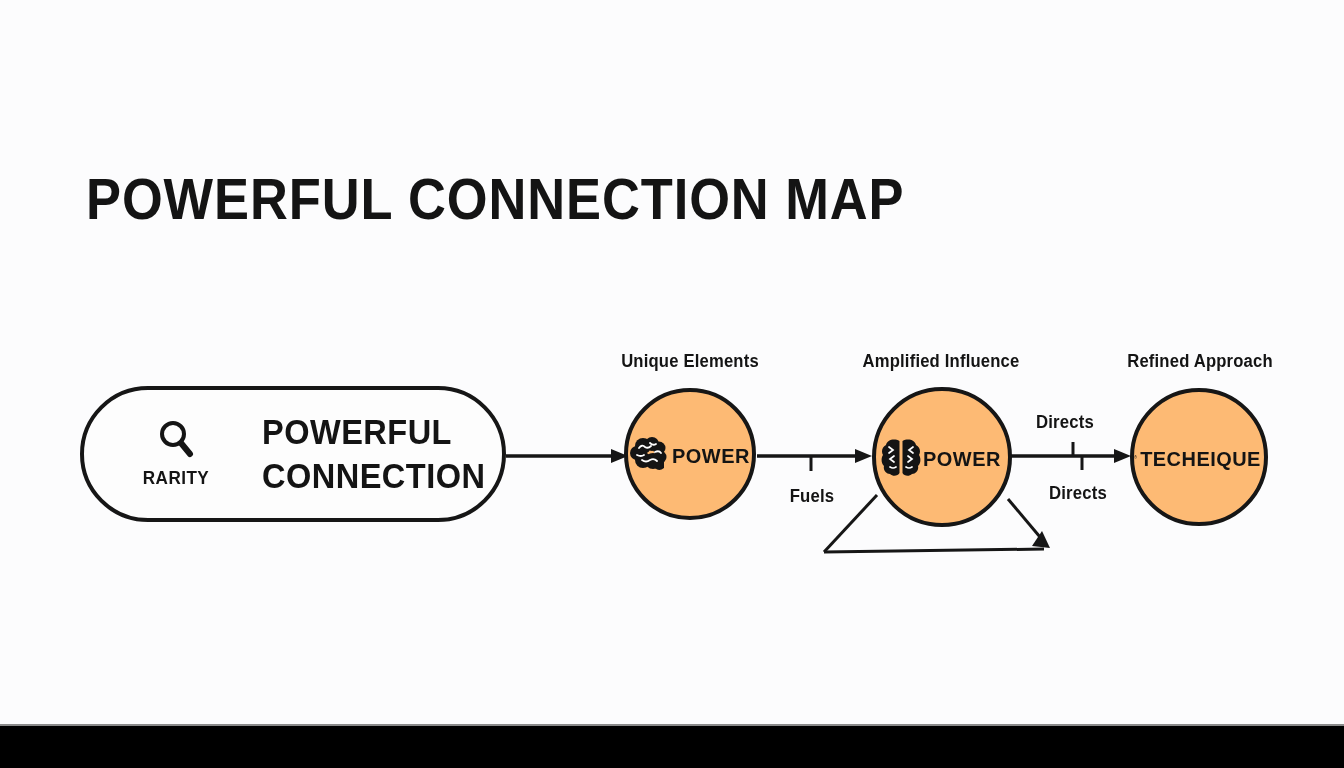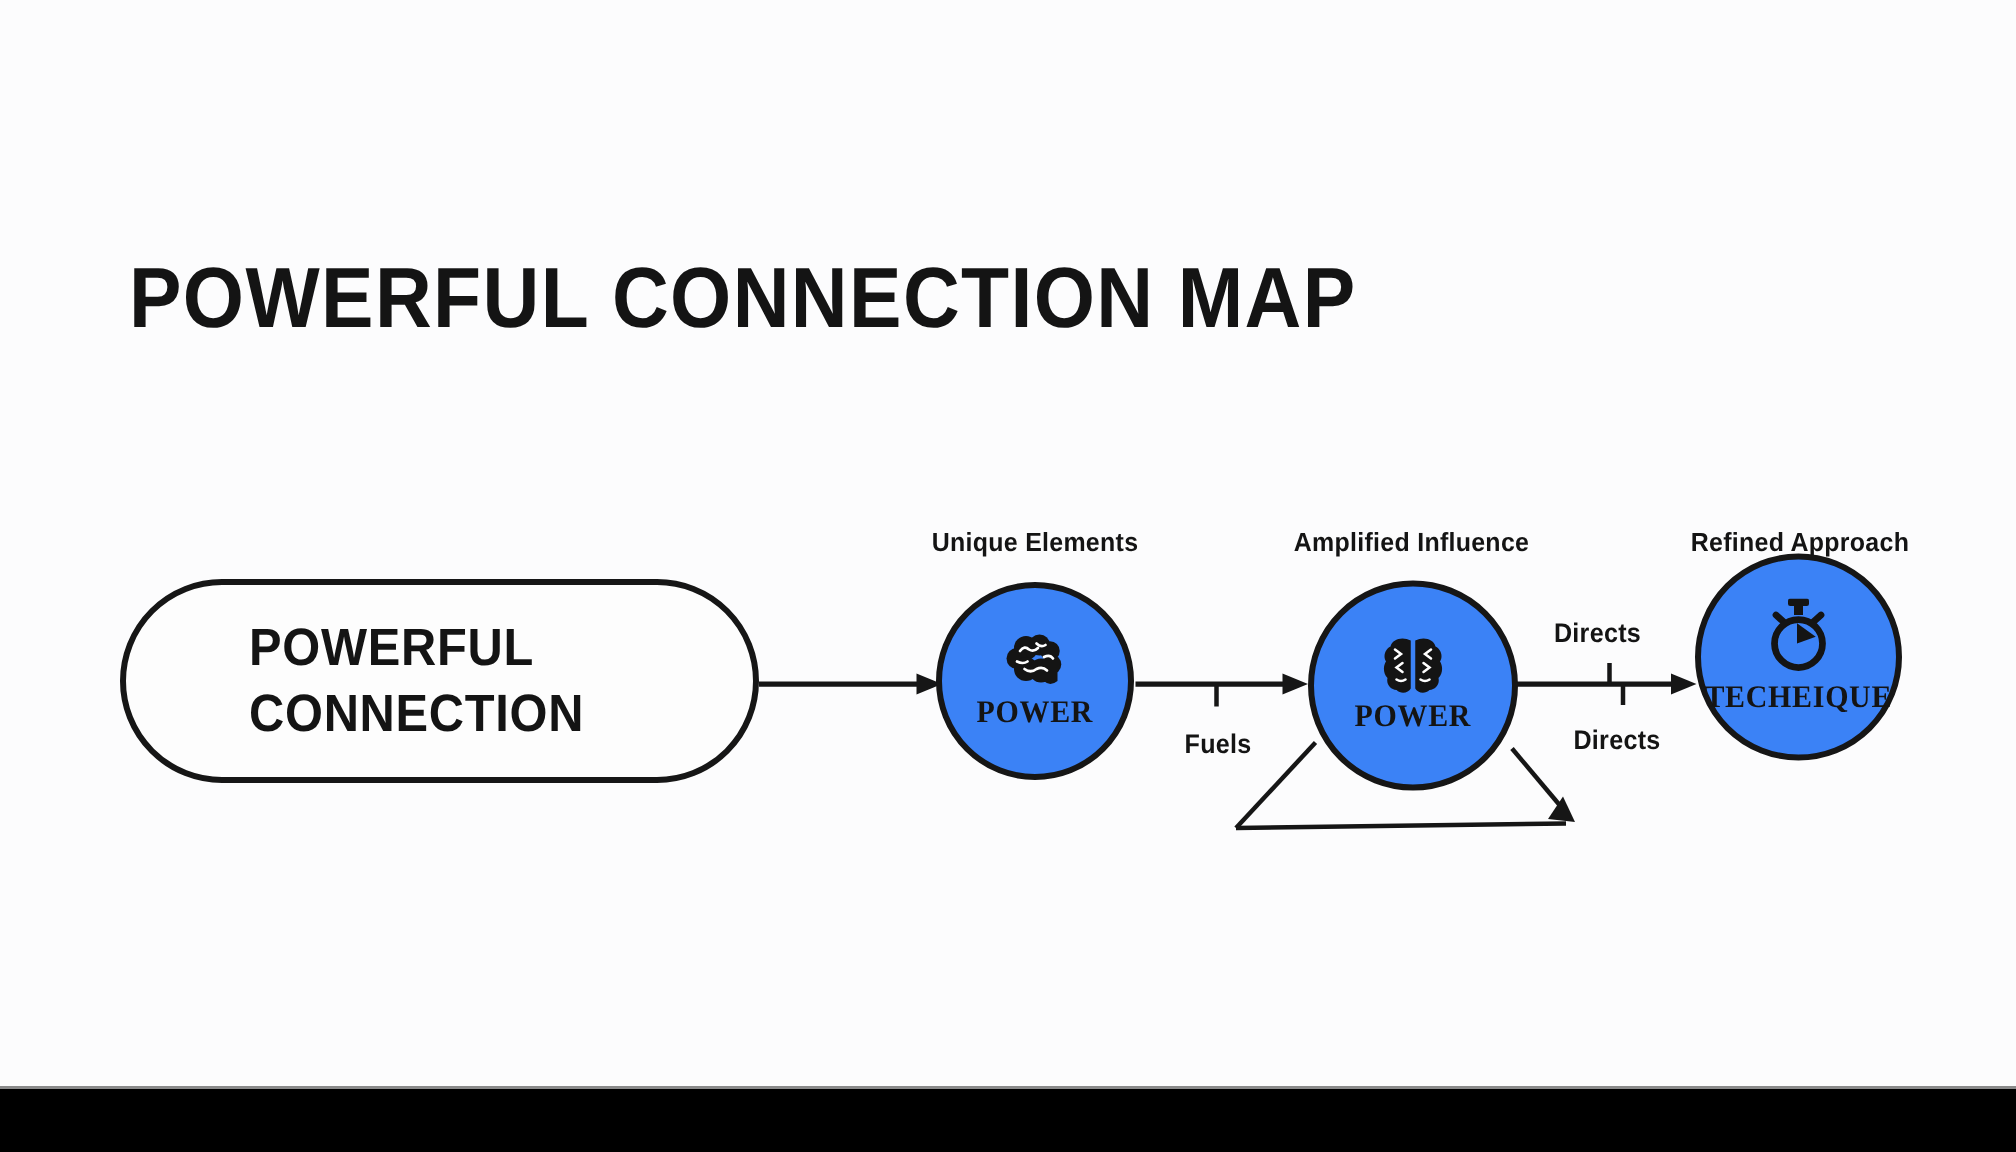--- a/index.html
+++ b/index.html
@@ -21,26 +21,26 @@
     display:flex; align-items:center; padding-left:44px;
   }
   .pill-left { width:132px; display:flex; flex-direction:column; align-items:center; }
   .pill-tag { margin-top:5px; font-size:18px; font-weight:bold; letter-spacing:0.5px;
               transform:scaleX(0.95); white-space:nowrap; }
   .pill-title { margin-left:38px; font-size:35px; font-weight:bold; line-height:44px;
                 letter-spacing:0.5px; transform:scaleX(0.93); transform-origin:left center;
                 white-space:nowrap; }
 
   .circle-node {
-    position:absolute; border:4px solid #161616; border-radius:50%; background:#3b82f6;
-    display:flex; flex-direction:column; align-items:center; justify-content:center;font-family:Liberation Serif, serif;
+    position:absolute; border:4px solid #161616; border-radius:50%; background:#fdba74;
+    display:flex; flex-direction:row; align-items:center; justify-content:center;
   }
   .circle-1 { left:624px; top:345px; width:132px; height:132px; }
   .circle-2 { left:872px; top:344px; width:140px; height:140px; }
-  .circle-3 { left:1130px; top:326px; width:138px; height:138px; }
+  .circle-3 { left:1130px; top:345px; width:138px; height:138px; }
   .node-label { margin-top:3px; font-size:21px; font-weight:bold; letter-spacing:0.5px;
                 transform:scaleX(0.95); white-space:nowrap; }
 
   .caption {
     position:absolute; top:308px; font-size:17.5px; font-weight:bold; letter-spacing:0.2px;
     transform:translateX(-50%) scaleX(0.95); white-space:nowrap;
   }
   .caption-1 { left:690px; }
   .caption-2 { left:941px; }
   .caption-3 { left:1200px; }
@@ -85,20 +85,27 @@
 
     <g stroke="#161616" stroke-width="3" fill="none">
       <line x1="877" y1="452" x2="824" y2="509"></line>
       <line x1="824" y1="509" x2="1044" y2="506"></line>
       <line x1="1008" y1="456" x2="1040" y2="494"></line>
     </g>
     <polygon points="1050,505 1032,503 1042,488" fill="#161616"></polygon>
   </svg>
 
   <div class="pill">
+    <div class="pill-left">
+      <svg width="40" height="44" viewBox="0 0 40 44">
+        <circle cx="17" cy="15" r="11" fill="none" stroke="#141414" stroke-width="4"></circle>
+        <line x1="25" y1="24" x2="34" y2="35" stroke="#141414" stroke-width="6" stroke-linecap="round"></line>
+      </svg>
+      <div class="pill-tag">RARITY</div>
+    </div>
     <div class="pill-title">
       <div>POWERFUL</div>
       <div>CONNECTION</div>
     </div>
   </div>
 
   <div class="caption caption-1">Unique Elements</div>
   <div class="caption caption-2">Amplified Influence</div>
   <div class="caption caption-3">Refined Approach</div>
 

